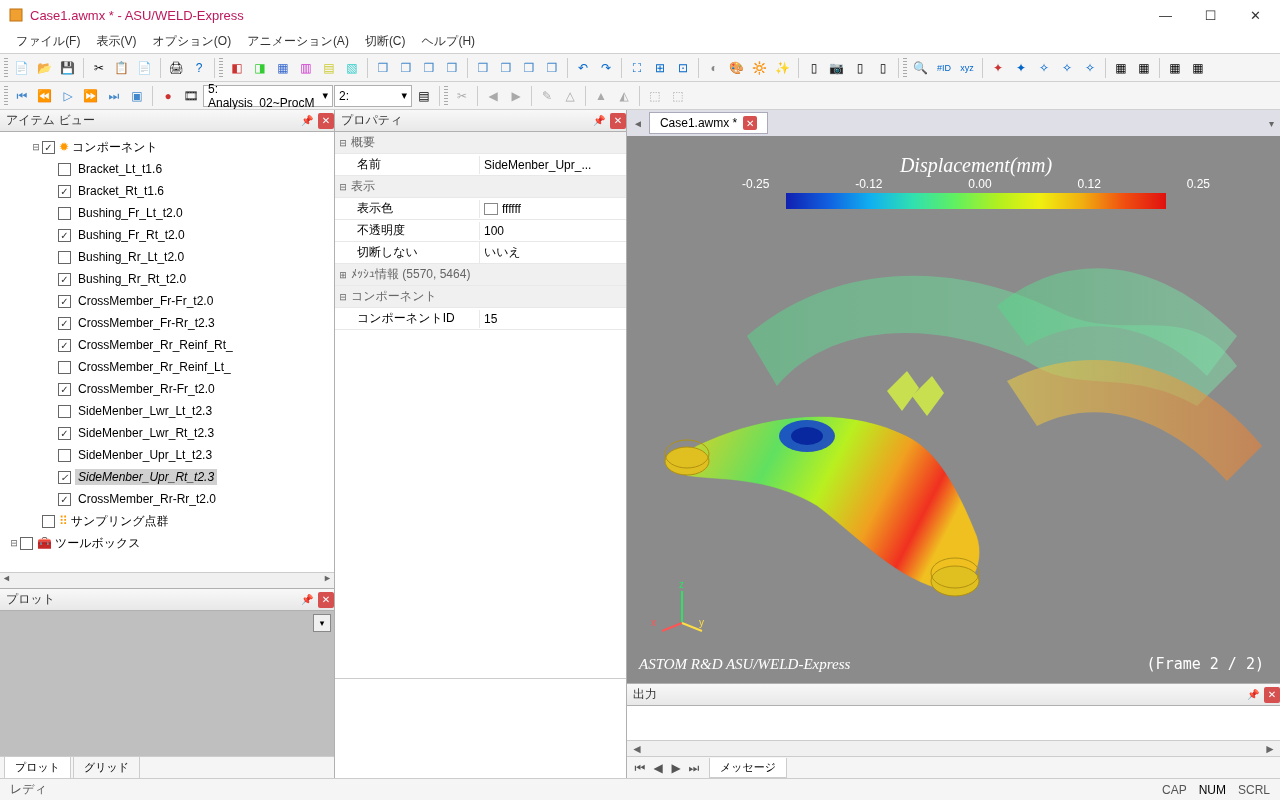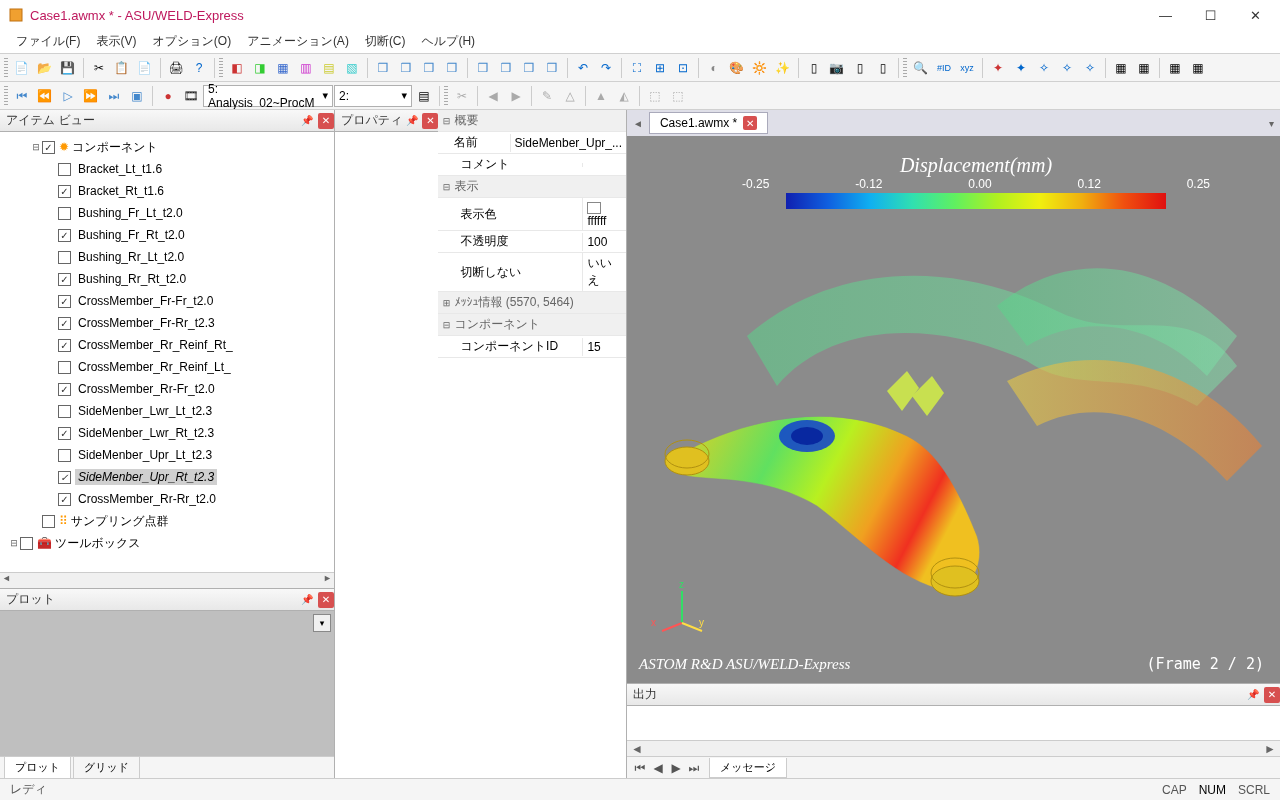--- a/index.html
+++ b/index.html
@@ -10,21 +10,21 @@
 .titlebar .wbtn { width:45px; height:28px; display:flex; align-items:center; justify-content:center; font-size:13px; color:#333; }
 .menubar { height:24px; background:#fff; display:flex; align-items:center; padding-left:8px; border-bottom:1px solid #d0d0d0; }
 .menubar .mitem { padding:3px 8px; color:#333; }
 .toolbar { height:28px; background:#f5f5f5; border-bottom:1px solid #d0d0d0; display:flex; align-items:center; padding:0 4px; gap:1px; overflow:hidden; }
 .toolbar .sep { width:1px; height:20px; background:#ccc; margin:0 3px; }
 .toolbar .grip { width:4px; height:20px; background:repeating-linear-gradient(to bottom,#aaa 0,#aaa 1px,transparent 1px,transparent 3px); margin-right:2px; }
 .tbtn { width:22px; height:22px; display:flex; align-items:center; justify-content:center; border-radius:2px; font-size:12px; }
 .tdrop { height:22px; border:1px solid #b0b0b0; background:#fff; padding:0 4px; display:flex; align-items:center; font-size:11px; }
 .main { flex:1; display:flex; min-height:0; }
 .leftcol { width:335px; display:flex; flex-direction:column; border-right:1px solid #b0b0b0; }
-.midcol { width:292px; display:flex; flex-direction:row; border-right:1px solid #b0b0b0; }
+.midcol { width:292px; display:flex; flex-direction:column; border-right:1px solid #b0b0b0; }
 .rightcol { flex:1; display:flex; flex-direction:column; }
 .panel-hdr { height:22px; background:linear-gradient(#f8f8f8,#e8e8e8); border-bottom:1px solid #b0b0b0; display:flex; align-items:center; padding-left:6px; color:#333; font-size:12px; }
 .panel-hdr .spacer { flex:1; }
 .panel-hdr .pbtn { width:16px; height:16px; display:flex; align-items:center; justify-content:center; margin-left:2px; font-size:10px; }
 .panel-hdr .pclose { background:#d75050; color:#fff; border-radius:2px; }
 .tree { flex:1; overflow:auto; background:#fff; padding:4px 2px; }
 .tree-row { display:flex; align-items:center; height:22px; white-space:nowrap; }
 .tree-row .tw { width:12px; text-align:center; color:#666; font-size:9px; }
 .tree-row .cb { width:13px; height:13px; border:1px solid #666; margin-right:4px; background:#fff; display:inline-flex; align-items:center; justify-content:center; font-size:10px; }
 .tree-row .ck::after { content:"✓"; color:#333; }
@@ -316,25 +316,20 @@
     <div class="prop-grid">
       <div class="prow cat">
           <span class="pex">⊟</span>
           <span class="pkey">概要</span>
         </div>
       <div class="prow">
           <span class="pex"></span>
           <span class="pkey">名前</span>
           <span class="pval">SideMenber_Upr_...</span>
         </div>
-      <div class="prow">
-          <span class="pex"></span>
-          <span class="pkey">コメント</span>
-          <span class="pval"></span>
-        </div>
       <div class="prow cat">
           <span class="pex">⊟</span>
           <span class="pkey">表示</span>
         </div>
       <div class="prow">
           <span class="pex"></span>
           <span class="pkey">表示色</span>
           <span class="pval"><span class="swatch"></span><span>ffffff</span></span>
         </div>
       <div class="prow">

